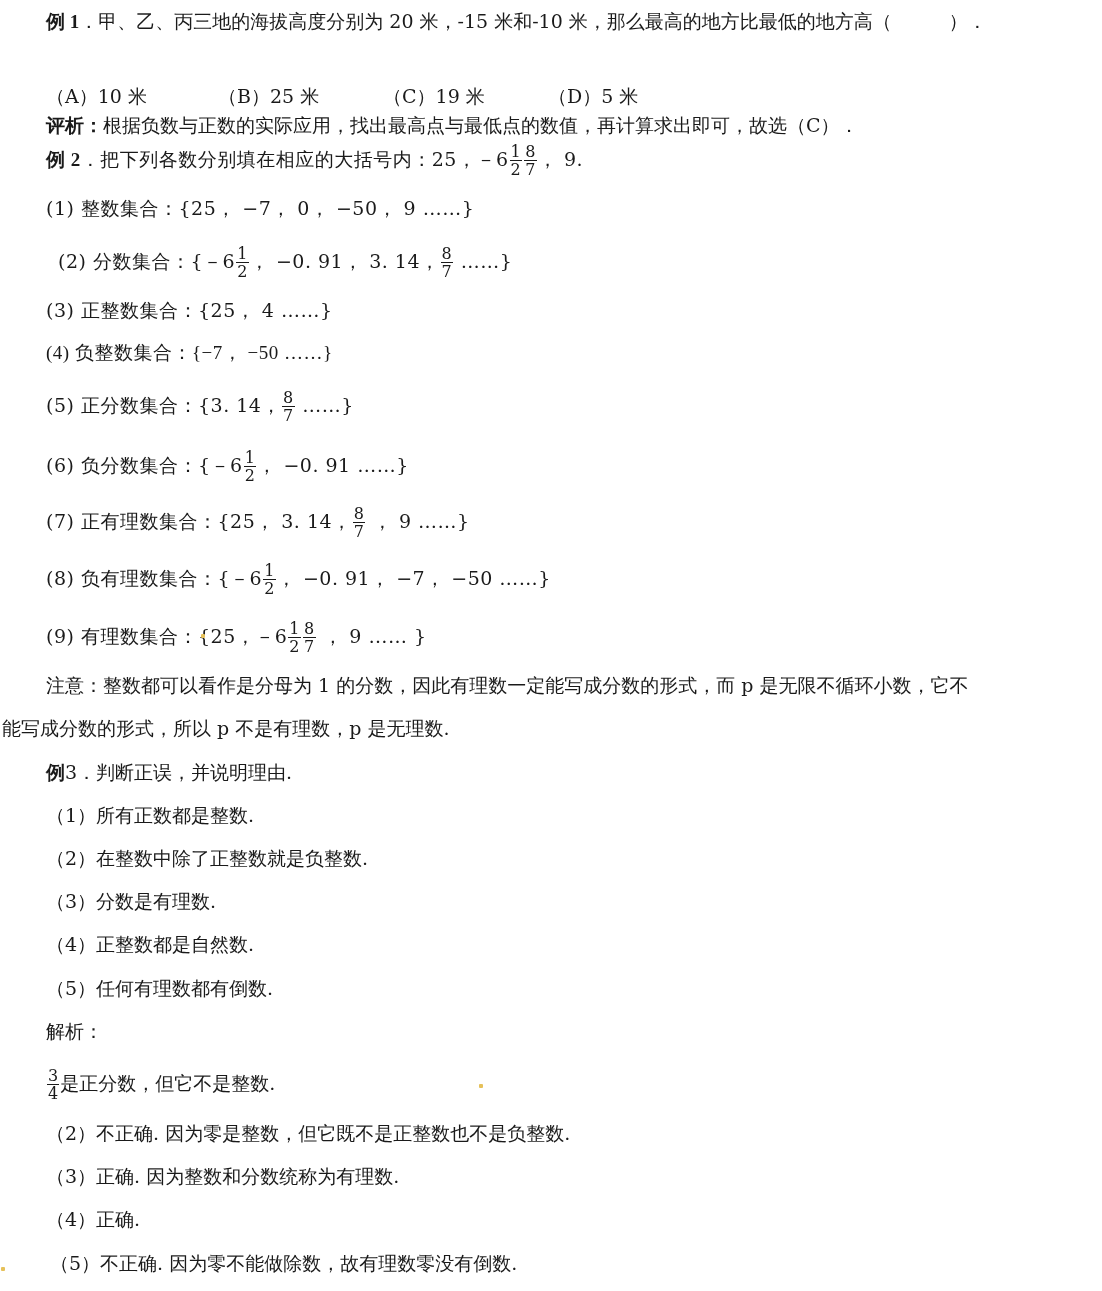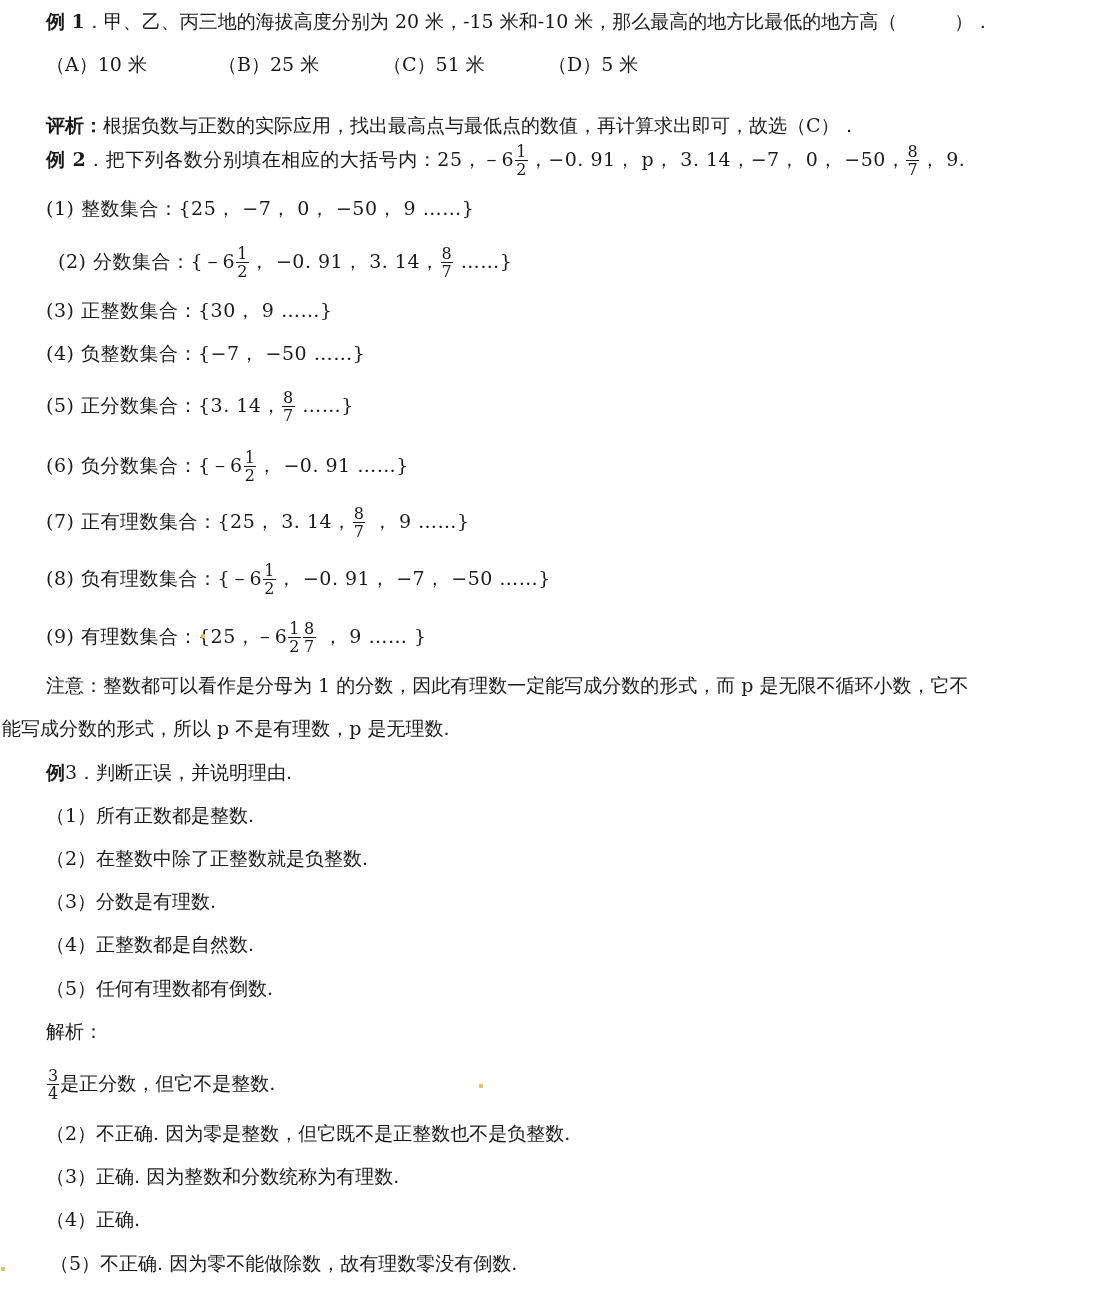--- a/index.html
+++ b/index.html
@@ -2,72 +2,72 @@
 <html><head>
 <meta charset="utf-8">
 <style>
   html, body { margin: 0; padding: 0; background: #ffffff; }
   body {
     width: 1102px; height: 1291px; position: relative; overflow: hidden;
     font-family: "DejaVu Serif", "Liberation Serif", serif;
     color: #1a1a1a; font-size: 19px;
   }
   .line { position: absolute; white-space: nowrap; line-height: 24px; }
-  .b { font-weight: bold; }
+  .b { font-weight: bold; font-family: Liberation Serif, serif; }
   .frac {
     display: inline-flex; flex-direction: column; align-items: center;
     vertical-align: middle; font-size: 16px; line-height: 17px; margin: 0 1px;
   }
   .frac .num { border-bottom: 1px solid #1a1a1a; padding: 0 1px; }
   .frac .den { padding: 0 1px; }
   .mono { font-family: "DejaVu Serif", "Liberation Serif", serif; letter-spacing: 0.5px; }
   .dot { position: absolute; width: 4px; height: 4px; background: #e6c15a; border-radius: 1px; }
 </style>
 </head>
 <body>
 
 <div class="line" style="left:46px; top:9px;">
   <span class="b">例 1</span><span>．甲、乙、丙三地的海拔高度分别为 20 米，-15 米和-10 米，那么最高的地方比最低的地方高（　　　）．</span>
 </div>
 <div class="line" style="left:46px; top:52px;">
-  <span style="display:inline-block; width:172px;">（A）10 米</span><span style="display:inline-block; width:165px;">（B）25 米</span><span style="display:inline-block; width:165px;">（C）51 米</span><span>（D）5 米</span>
+  <span style="display:inline-block; width:172px;">（A）10 米</span><span style="display:inline-block; width:165px;margin-top:32px;">（B）25 米</span><span style="display:inline-block; width:165px;">（C）19 米</span><span>（D）5 米</span>
 </div>
 <div class="line" style="left:46px; top:113px;">
   <span class="b">评析：</span><span>根据负数与正数的实际应用，找出最高点与最低点的数值，再计算求出即可，故选（C）．</span>
 </div>
 
 <div class="line mono" style="left:46px; top:143px;">
   <span class="b">例 2</span><span>．把下列各数分别填在相应的大括号内：</span><span>25，</span><span>－6</span><span class="frac">
       <span class="num">1</span>
       <span class="den">2</span>
-    </span><span>，−0. 91， p， 3. 14，−7， 0， −50，</span><span class="frac">
+    </span><span class="frac">
       <span class="num">8</span>
       <span class="den">7</span>
     </span><span>， 9.</span>
 </div>
 
 <div class="line mono" style="left:46px; top:196px;">
   <span>(1)</span> <span>整数集合：</span><span>{25， −7， 0， −50， 9 ……}</span>
 </div>
 
 <div class="line mono" style="left:46px; top:245px;margin-left:12px;">
   <span>(2)</span> <span>分数集合：</span><span>{</span><span>－6</span><span class="frac">
       <span class="num">1</span>
       <span class="den">2</span>
     </span><span>， −0. 91， 3. 14，</span><span class="frac">
       <span class="num">8</span>
       <span class="den">7</span>
     </span><span> ……}</span>
 </div>
 
 <div class="line mono" style="left:46px; top:298px;">
-  <span>(3)</span> <span>正整数集合：</span><span>{30， 9 ……}</span>
+  <span>(3)</span> <span>正整数集合：</span><span>{25， 4 ……}</span>
 </div>
 
-<div class="line mono" style="left:46px; top:341px;">
+<div class="line mono" style="left:46px; top:341px;font-family:Liberation Serif, serif;">
   <span>(4)</span> <span>负整数集合：</span><span>{−7， −50 ……}</span>
 </div>
 
 <div class="line mono" style="left:46px; top:389px;">
   <span>(5)</span> <span>正分数集合：</span><span>{3. 14，</span><span class="frac">
       <span class="num">8</span>
       <span class="den">7</span>
     </span><span> ……}</span>
 </div>
 

